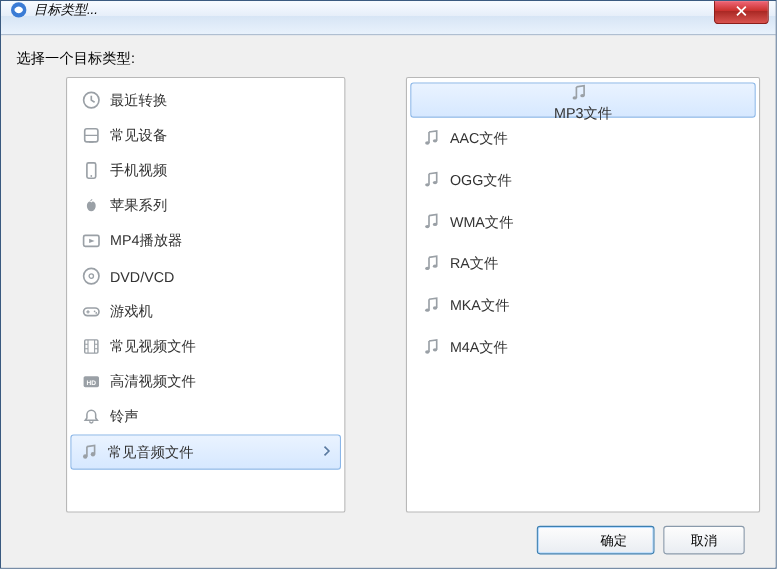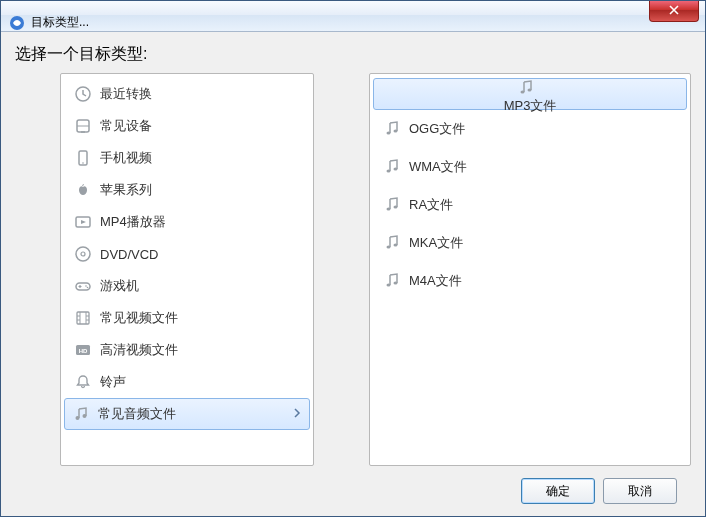--- a/index.html
+++ b/index.html
@@ -1,35 +1,35 @@
 <!DOCTYPE html>
 <html><head>
 <meta charset="utf-8">
 <style>
   html,body{margin:0;padding:0;font-family:"Microsoft YaHei","Segoe UI",sans-serif;font-size:12px;background:#5a7aa0;}
   .window{width:706px;height:517px;box-sizing:border-box;border:1px solid #3a5a80;background:#fff;display:flex;flex-direction:column;box-shadow:0 0 8px rgba(0,0,0,.3);}
-  .titlebar{height:30px;background:linear-gradient(#f7fbff,#e6eef9 45%,#d7e5f5 46%,#e9f2fc);display:flex;align-items:flex-end;border-bottom:1px solid #a8b8cc;position:relative;}
+  .titlebar{height:30px;background:linear-gradient(#f7fbff,#e6eef9 45%,#d7e5f5 46%,#e9f2fc);display:flex;align-items:flex-start;border-bottom:1px solid #a8b8cc;position:relative;font-style:italic;}
   .titlebar .appicon{width:16px;height:16px;margin:0 6px 0 8px;}
   .titlebar .title{color:#000;font-size:12px;}
   .closebtn{position:absolute;right:6px;top:0;width:48px;height:20px;background:linear-gradient(#e67,#c9302c 45%,#a92824 46%,#d9534f);border:1px solid #8b1e1a;border-top:none;border-radius:0 0 4px 4px;display:flex;align-items:center;justify-content:center;color:#fff;}
   .closebtn svg{width:10px;height:10px;}
   .body{flex:1;background:#f0f0f0;padding:12px 14px 0 14px;display:flex;flex-direction:column;}
-  .prompt{color:#000;margin-bottom:8px;font-size:16px;}
+  .prompt{color:#000;margin-bottom:8px;font-size:13px;}
   .panes{flex:1;display:flex;gap:10px;min-height:0;}
   .pane{flex:1;background:#fff;border:1px solid #b8b8b8;border-radius:2px;padding:4px 0;overflow:auto;margin-left:45px;}
   .pane.left{flex:0 0 252px;}
   .item{height:32px;display:flex;align-items:center;padding:0 10px;color:#333;position:relative;}
   .item .ic{width:18px;height:18px;margin-right:8px;flex:0 0 18px;display:flex;align-items:center;justify-content:center;color:#9aa0a6;}
   .item.selected{background:linear-gradient(#eaf3ff,#d6e8ff);border:1px solid #8ab6e8;border-radius:3px;margin:0 3px;padding:0 7px;height:30px;}
   .item.selected .chev{position:absolute;right:8px;color:#5a7aa0;}
   .item:not(.selected){margin:0 3px;}
   .item .label{font-size:13px;}
   .footer{height:50px;display:flex;align-items:center;justify-content:flex-end;gap:8px;padding-right:14px;}
   .btn{min-width:72px;height:24px;border:1px solid #8a9aab;border-radius:3px;background:linear-gradient(#fdfdfd,#e9edf2);font-size:12px;display:flex;align-items:center;justify-content:center;color:#000;cursor:default;}
-  .btn.primary{border-color:#3c7fb1;box-shadow:0 0 0 1px #b6dbff inset;}
+  .btn.primary{border-color:#3c7fb1;box-shadow:0 0 0 1px #b6dbff inset;padding-left:33px;}
   .chev svg{width:8px;height:10px;}
 </style>
 </head>
 <body>
 
 <div class="window">
   <div class="titlebar">
     <span class="appicon">
       <svg viewBox="0 0 16 16">
           <circle cx="8" cy="8" r="7" fill="#3a7bd5"></circle>
@@ -173,20 +173,31 @@
           </div>
           <div class="item" style="height: 38px;">
             <span class="ic">
               <svg viewBox="0 0 18 18">
                 <path d="M7 3l7-1v9" stroke="#9aa0a6" stroke-width="1.5" fill="none"></path>
                 <ellipse cx="5.5" cy="13" rx="2" ry="1.5" fill="#9aa0a6"></ellipse>
                 <ellipse cx="12.5" cy="11" rx="2" ry="1.5" fill="#9aa0a6"></ellipse>
                 <path d="M7 3v10" stroke="#9aa0a6" stroke-width="1.5"></path>
               </svg>
             </span>
+            <span class="label">AAC文件</span>
+          </div>
+          <div class="item" style="height: 38px;">
+            <span class="ic">
+              <svg viewBox="0 0 18 18">
+                <path d="M7 3l7-1v9" stroke="#9aa0a6" stroke-width="1.5" fill="none"></path>
+                <ellipse cx="5.5" cy="13" rx="2" ry="1.5" fill="#9aa0a6"></ellipse>
+                <ellipse cx="12.5" cy="11" rx="2" ry="1.5" fill="#9aa0a6"></ellipse>
+                <path d="M7 3v10" stroke="#9aa0a6" stroke-width="1.5"></path>
+              </svg>
+            </span>
             <span class="label">OGG文件</span>
           </div>
           <div class="item" style="height: 38px;">
             <span class="ic">
               <svg viewBox="0 0 18 18">
                 <path d="M7 3l7-1v9" stroke="#9aa0a6" stroke-width="1.5" fill="none"></path>
                 <ellipse cx="5.5" cy="13" rx="2" ry="1.5" fill="#9aa0a6"></ellipse>
                 <ellipse cx="12.5" cy="11" rx="2" ry="1.5" fill="#9aa0a6"></ellipse>
                 <path d="M7 3v10" stroke="#9aa0a6" stroke-width="1.5"></path>
               </svg>

